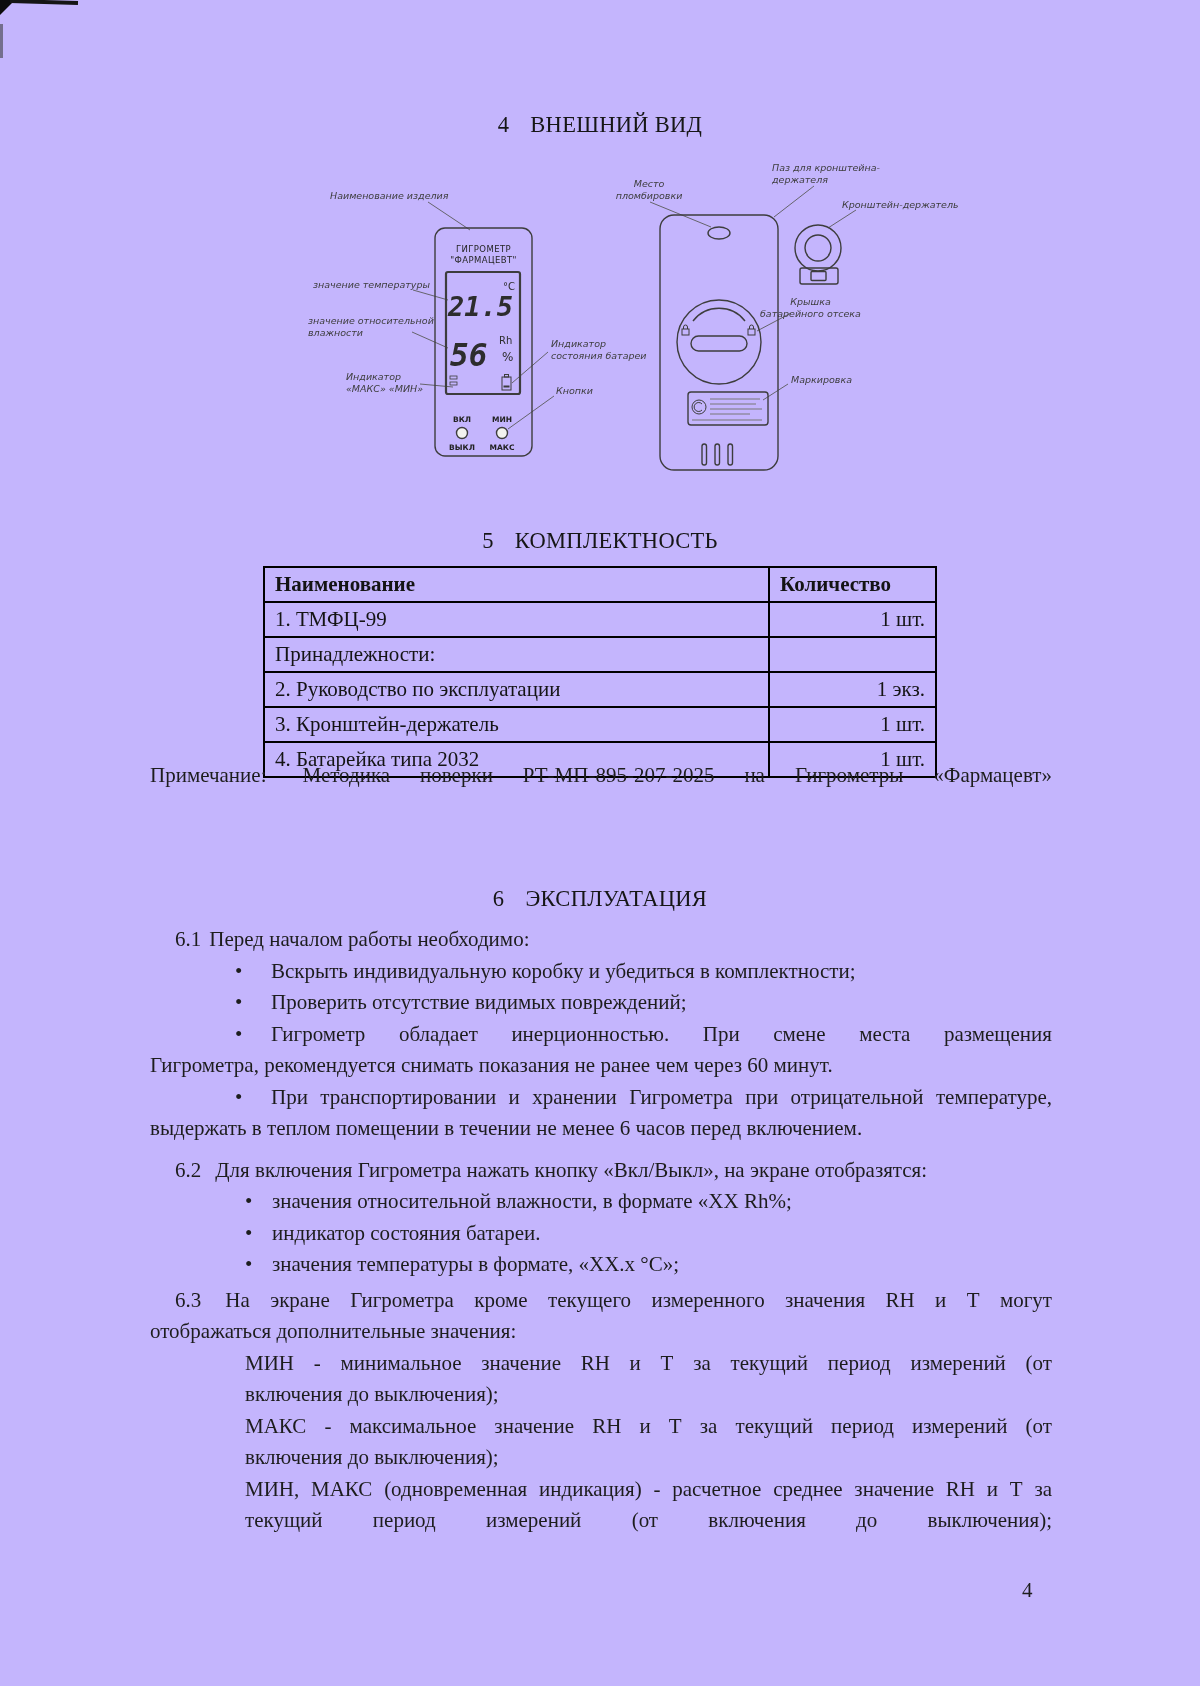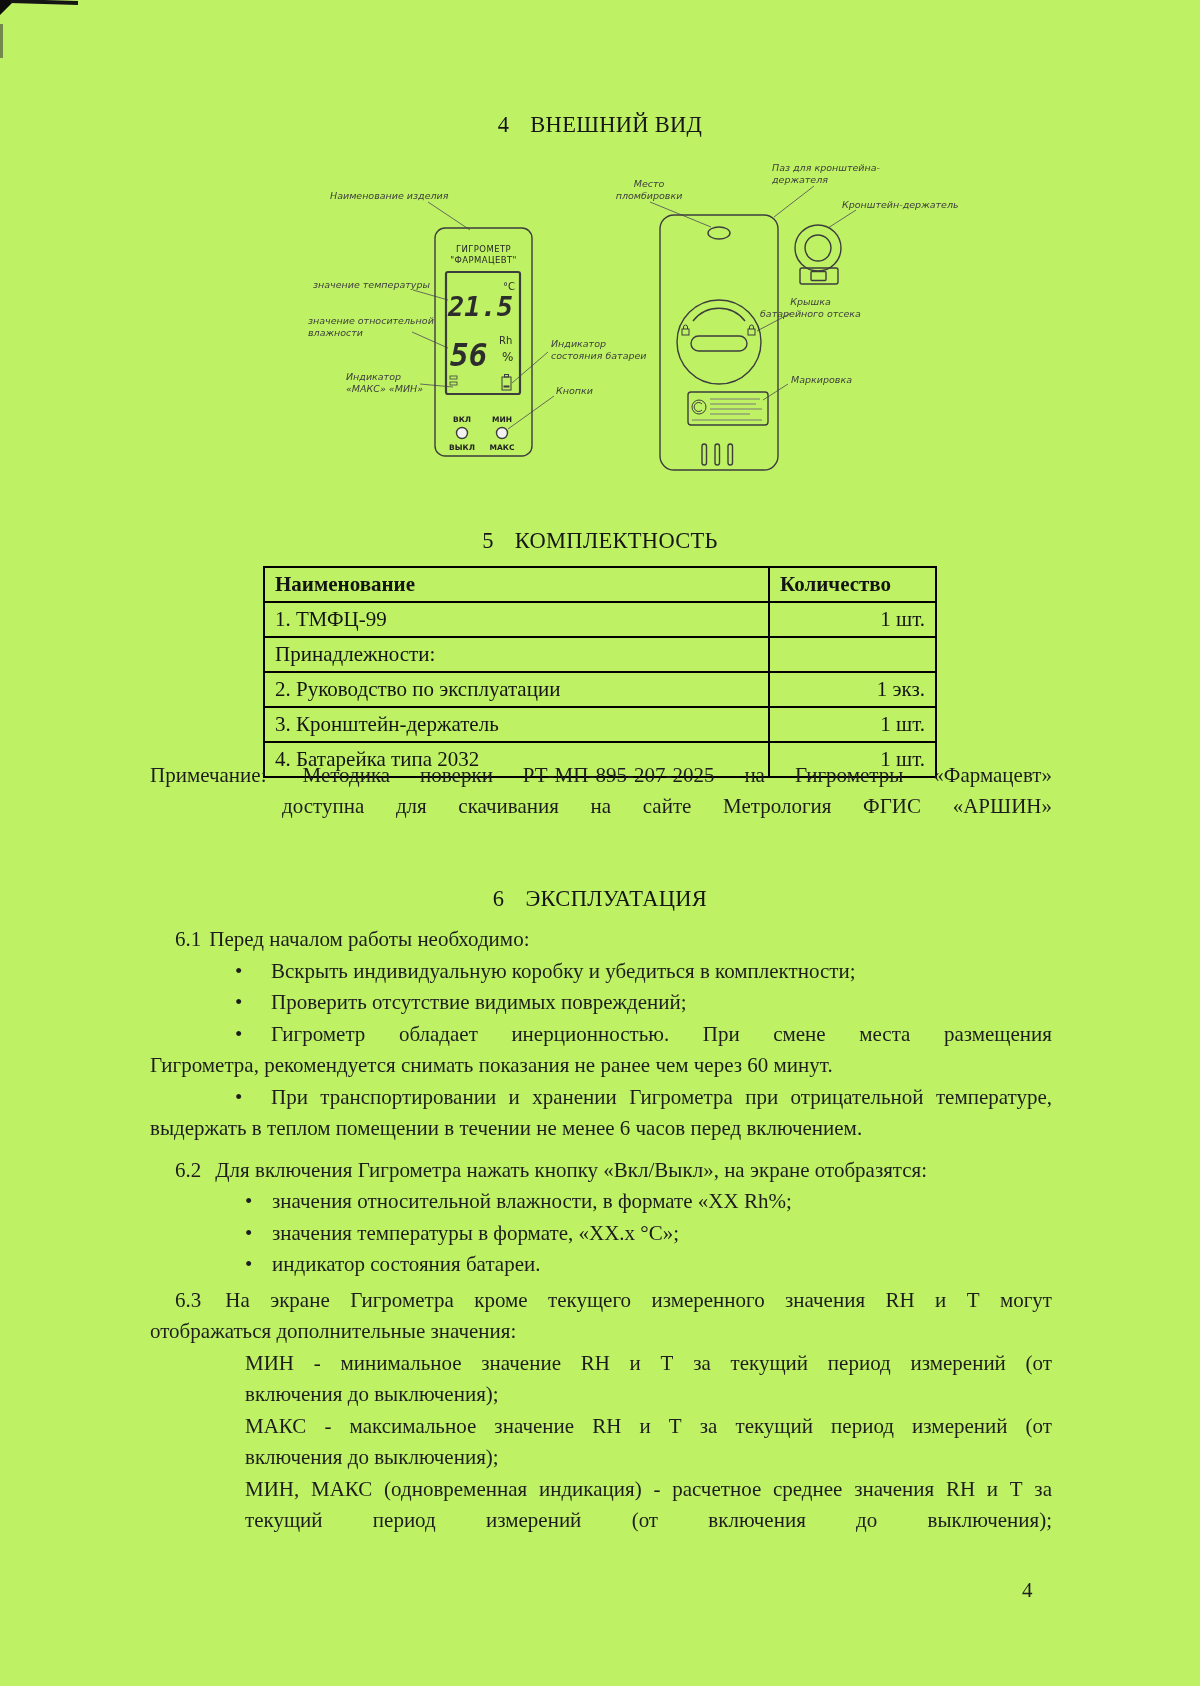--- a/index.html
+++ b/index.html
@@ -4,21 +4,21 @@
 <style>
   html,body { margin:0; padding:0; }
   body {
     width:1200px; height:1686px;
     background:#f3f3ef;
     font-family:"Liberation Serif", serif;
     color:#1d1d1d;
   }
   .page {
     position:relative; width:1200px; height:1686px;
-    background:#bef264; overflow:hidden;
+    background:#c4b5fd; overflow:hidden;
   }
   
   .artifact-tl { position:absolute; top:0; left:0; width:0; height:0;
     border-top:15px solid #0c0c0c; border-right:15px solid transparent; }
   .artifact-top { position:absolute; top:0; left:10px; width:68px; height:4px;
     background:#151515; transform:rotate(1.5deg); }
   .artifact-left { position:absolute; top:24px; left:0; width:3px; height:34px;
     background:#333; opacity:.55; }
 
   .sec-heading {
@@ -239,46 +239,45 @@
       </tr>
       <tr>
         <td class="name">4. Батарейка типа 2032</td>
         <td class="qty">1 шт.</td>
       </tr>
     </tbody>
   </table>
 
   <div id="note">
     <p class="jlast"><span class="note-label">Примечание:</span> <span>Методика поверки РТ-МП-895-207-2025 на Гигрометры «Фармацевт»</span></p>
-    <p class="note-l23 jlast">доступна для скачивания на сайте Метрология ФГИС «АРШИН»</p>
   </div>
 
   <h2 class="sec-heading" style="top:886px"><span>6</span><span class="hgap"></span><span>ЭКСПЛУАТАЦИЯ</span></h2>
 
   <div id="body6">
     <p class="numbered"><span>6.1</span><span class="g8"></span><span>Перед началом работы необходимо:</span></p>
 
     <p class="bullet"><span class="dot">•</span><span>Вскрыть индивидуальную коробку и убедиться в комплектности;</span></p>
     <p class="bullet"><span class="dot">•</span><span>Проверить отсутствие видимых повреждений;</span></p>
     <p class="bullet jlast"><span class="dot">•</span><span>Гигрометр обладает инерционностью. При смене места размещения</span></p>
     <p class="cont">Гигрометра, рекомендуется снимать показания не ранее чем через 60 минут.</p>
     <p class="bullet jlast"><span class="dot">•</span><span>При транспортировании и хранении Гигрометра при отрицательной температуре,</span></p>
     <p class="cont">выдержать в теплом помещении в течении не менее 6 часов перед включением.</p>
 
     <p class="numbered mt10"><span>6.2</span><span class="g14"></span><span>Для включения Гигрометра нажать кнопку «Вкл/Выкл», на экране отобразятся:</span></p>
 
     <p class="bullet62"><span class="dot">•</span><span>значения относительной влажности, в формате «XX Rh%;</span></p>
+    <p class="bullet62"><span class="dot">•</span><span>индикатор состояния батареи.</span></p>
     <p class="bullet62"><span class="dot">•</span><span>значения температуры в формате, «XX.x °С»;</span></p>
-    <p class="bullet62"><span class="dot">•</span><span>индикатор состояния батареи.</span></p>
 
     <p class="numbered jlast mt4"><span>6.3</span><span class="g24"></span><span>На экране Гигрометра кроме текущего измеренного значения RH и Т могут</span></p>
     <p class="cont">отображаться дополнительные значения:</p>
 
     <p class="sub63 jlast">МИН - минимальное значение RH и Т за текущий период измерений (от</p>
     <p class="sub63">включения до выключения);</p>
     <p class="sub63 jlast">МАКС - максимальное значение RH и Т за текущий период измерений (от</p>
     <p class="sub63">включения до выключения);</p>
-    <p class="sub63 jlast">МИН, МАКС (одновременная индикация) - расчетное среднее значения RH и Т за</p>
+    <p class="sub63 jlast">МИН, МАКС (одновременная индикация) - расчетное среднее значение RH и Т за</p>
     <p class="sub63 jlast">текущий период измерений (от включения до выключения);</p>
   </div>
 
   <div id="page-num">4</div>
 </div>
 
 </body></html>

